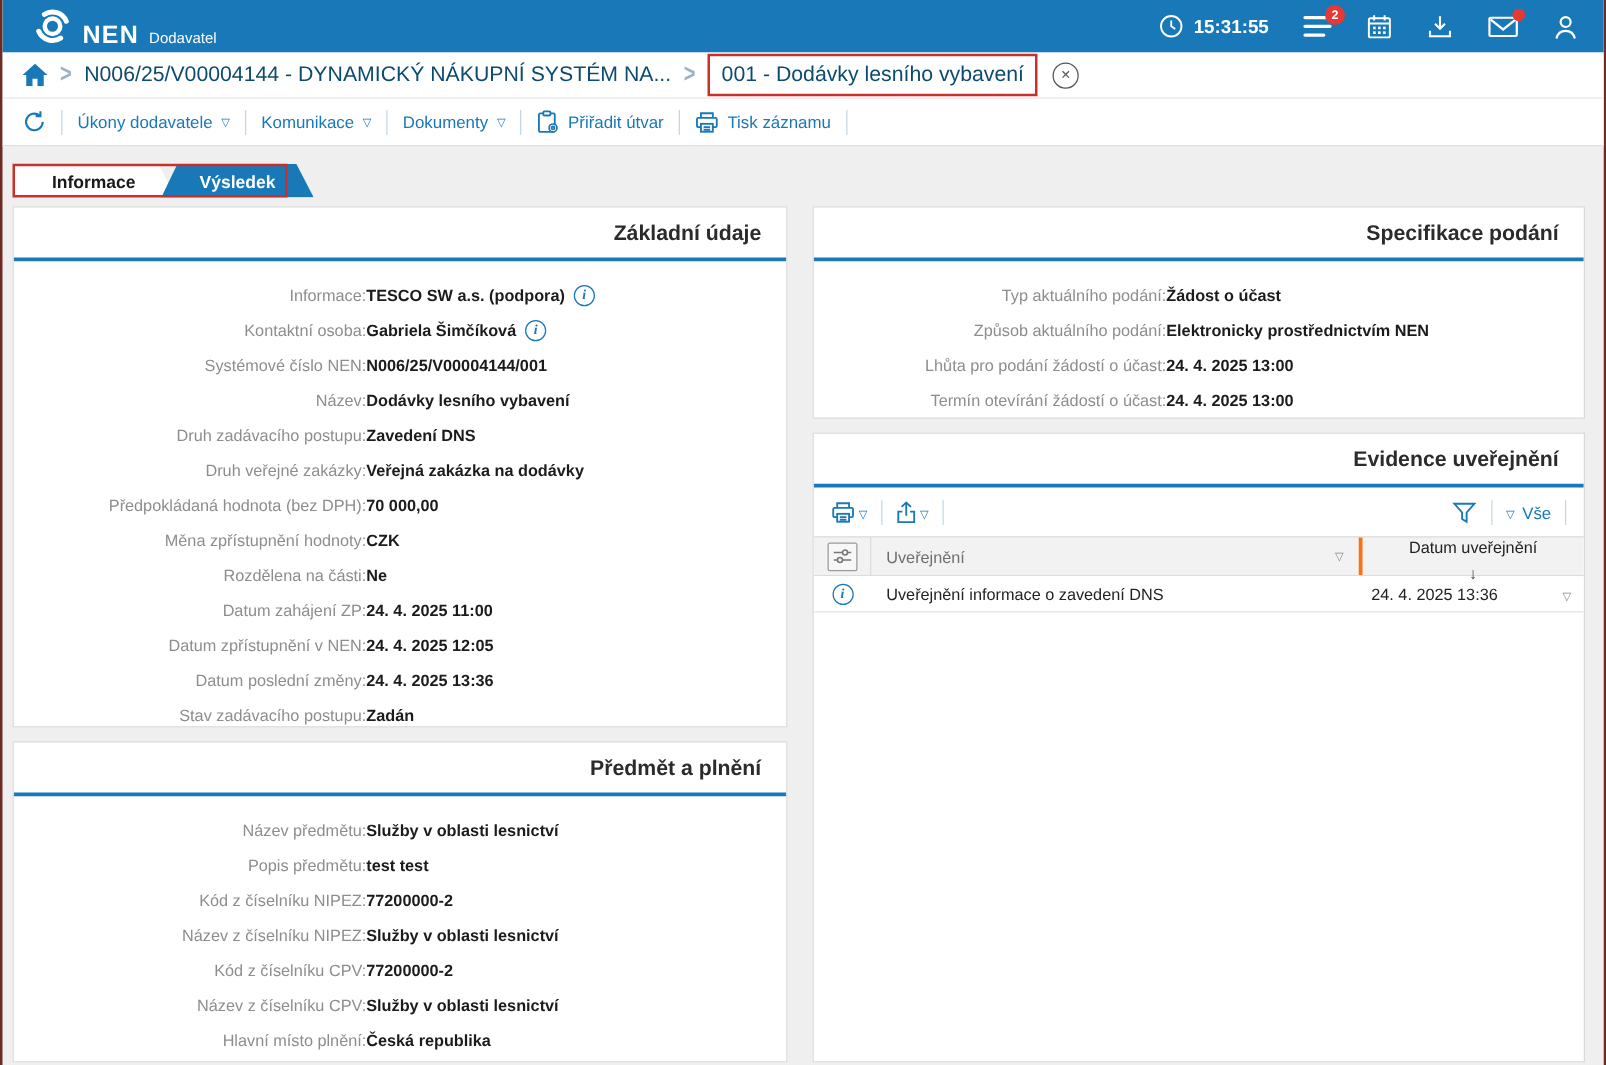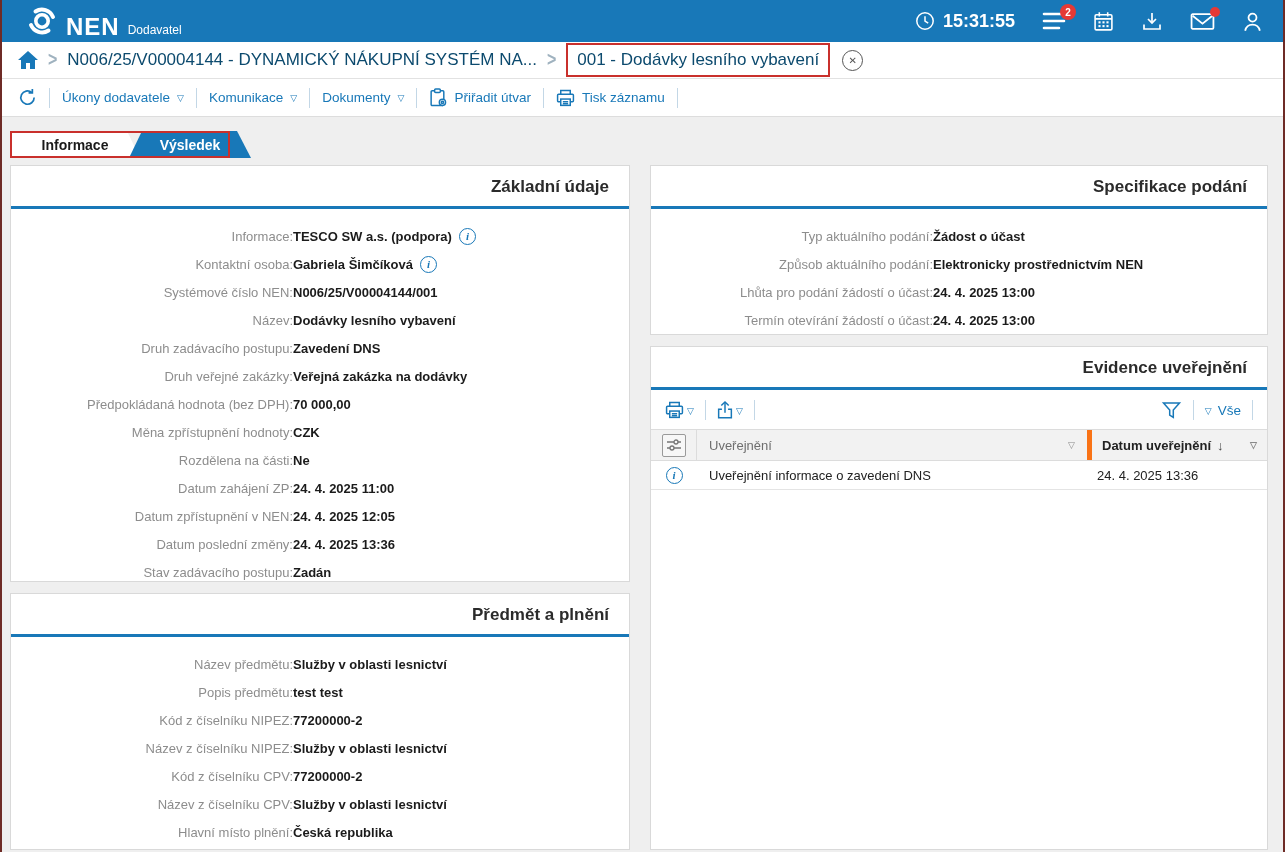--- a/index.html
+++ b/index.html
@@ -7,24 +7,24 @@
   html,body{margin:0;padding:0;}
   body{
     width:1285px;height:852px;overflow:hidden;position:relative;
     font-family:"Liberation Sans",sans-serif;
     background:#efefef;
     border-left:2px solid #6e2b26;border-right:2px solid #6e2b26;
   }
   
   .topbar{height:42px;background:var(--accent);display:flex;align-items:center;padding:0 20px 0 24px;color:#fff;}
   .brand{display:flex;align-items:flex-end;gap:8px;cursor:pointer;}
-  .brand-name{font-size:24px;font-weight:bold;letter-spacing:1px;line-height:.85;}
+  .brand-name{font-size:20px;font-weight:bold;letter-spacing:1px;line-height:.85;}
   .brand-sub{font-size:12px;line-height:1;padding-bottom:1px;margin-top:16px;}
   .top-right{margin-left:auto;display:flex;align-items:center;gap:27px;}
-  .time-wrap{display:flex;align-items:center;gap:8px;font-weight:bold;font-size:18px;}
+  .time-wrap{display:flex;align-items:center;gap:8px;font-weight:bold;font-size:15px;}
   .ticon{position:relative;display:flex;align-items:center;cursor:pointer;}
   .badge{position:absolute;top:-8px;right:-10px;background:var(--badge);color:#fff;border-radius:50%;
     min-width:16px;height:16px;font-size:10px;font-weight:bold;display:flex;align-items:center;justify-content:center;padding:0 3px;}
   .dot{position:absolute;top:-5px;right:-5px;width:10px;height:10px;border-radius:50%;background:var(--badge);}
   
   .breadcrumb-bar{height:37px;background:#fff;display:flex;align-items:center;padding:0 16px;gap:10px;border-bottom:1px solid #e2e2e2;}
   .crumb-text{font-weight:normal;font-size:17px;color:#0c4a6e;white-space:nowrap;cursor:pointer;}
   .chev{color:#9fb2bf;font-size:16px;font-weight:bold;transform:scaleY(1.3);}
   .red-box{border:2px solid var(--red);padding:5px 9px;display:flex;align-items:center;}
   .close-circle{width:21px;height:21px;border:1.5px solid #555;border-radius:50%;color:#555;
@@ -61,21 +61,21 @@
   
   .ev-toolbar{display:flex;align-items:center;gap:11px;padding:10px 14px 9px;color:var(--accent);}
   .ev-group{display:flex;align-items:center;gap:3px;cursor:pointer;}
   .ev-right{margin-left:auto;display:flex;align-items:center;gap:11px;}
   .vse{font-size:13.5px;display:flex;align-items:center;gap:6px;cursor:pointer;}
   .ev-head{display:flex;align-items:center;background:#f2f2f2;border-top:1px solid #dcdcdc;border-bottom:1px solid #dcdcdc;height:32px;font-size:13px;color:#6e6e6e;}
   .c0{width:46px;flex:none;display:flex;align-items:center;justify-content:center;align-self:stretch;}
   .ev-head .c0{border-right:1px solid #dcdcdc;}
   .c1{flex:1;display:flex;align-items:center;padding:0 12px;min-width:0;}
   .c2{width:180px;flex:none;display:flex;align-items:center;gap:6px;padding:0 10px;align-self:stretch;}
-  .ev-head .c2{border-left:5px solid #f97316;font-weight:bold;color:#222;}
+  .ev-head .c2{border-left:3px solid #f97316;font-weight:normal;color:#222;flex-direction:column;}
   .fil{margin-left:auto;font-size:9px;color:#8a8a8a;}
   .sort-arrow{color:#444;font-size:13px;}
   .slider-box{width:24px;height:23px;border:1px solid #9a9a9a;border-radius:2px;display:flex;align-items:center;justify-content:center;background:#f7f7f7;cursor:pointer;}
   .ev-row{display:flex;align-items:center;height:29px;border-bottom:1px solid #e4e4e4;font-size:13px;color:#222;cursor:pointer;background:#fff;}
   .ev-row .c1{font-weight:normal;}
   svg{display:block;}
 </style>
 </head>
 <body>
 

